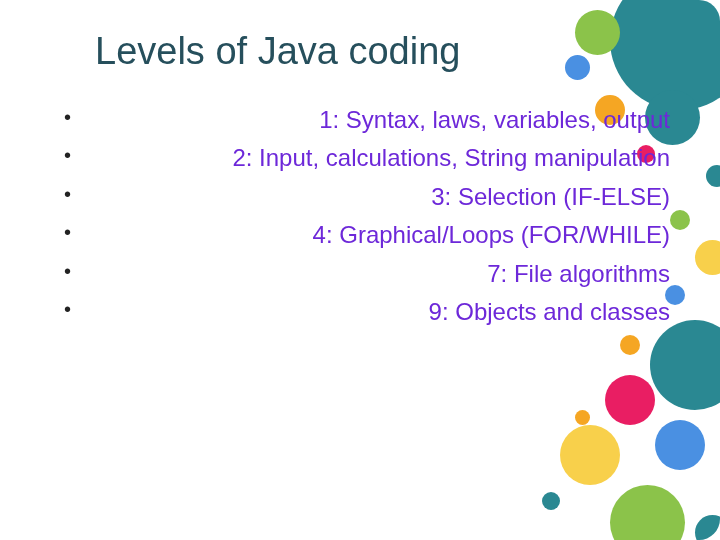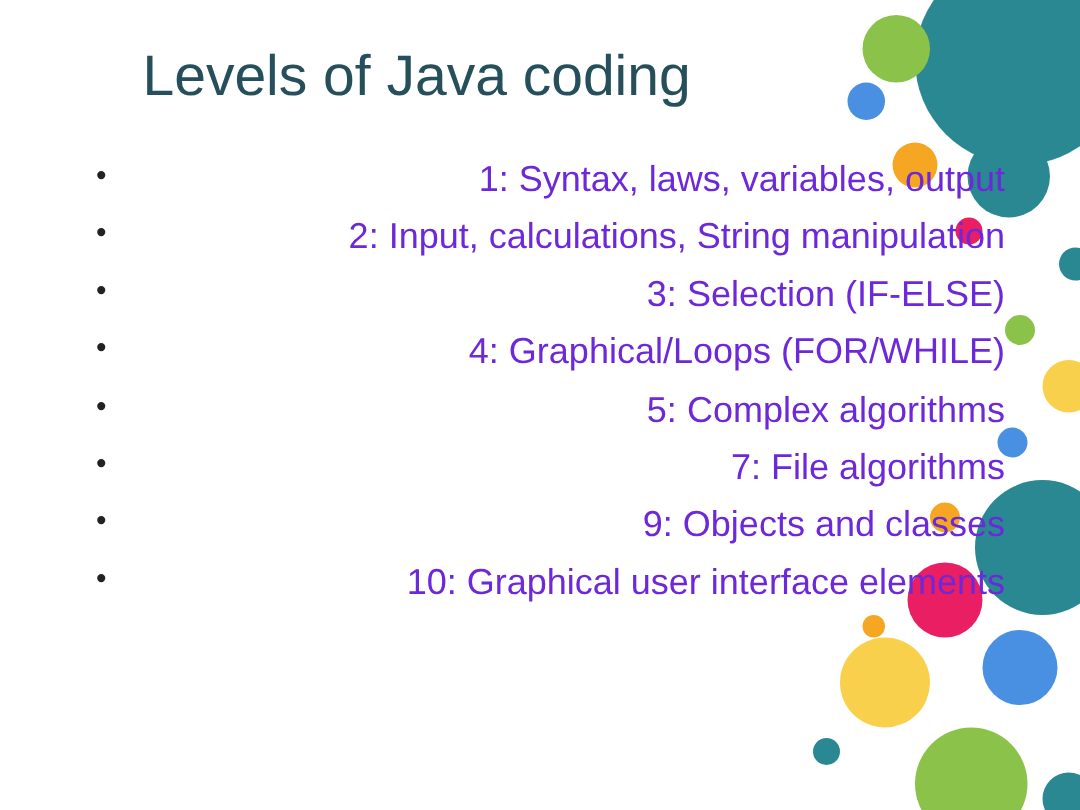--- a/index.html
+++ b/index.html
@@ -1,15 +1,15 @@
 <!DOCTYPE html>
 <html><head>
 <meta charset="utf-8">
 <style>
-  * { margin: 0; padding: 0; box-sizing: border-box; }
+  * { margin: 0; padding: 0; box-sizing: border-box; border-radius: 21px; }
   body {
     width: 720px;
     height: 540px;
     background: #ffffff;
     position: relative;
     overflow: hidden;
     font-family: Arial, Helvetica, sans-serif;
   }
   .slide {
     width: 100%;
@@ -85,18 +85,16 @@
   <div class="circle" style="background:#f5a623; width:15px; height:15px; bottom:115px; right:130px;"></div>
 </div>
 
 <div class="slide">
   <h1 class="title">Levels of Java coding</h1>
   <ul class="bullets">
     <li>1: Syntax, laws, variables, output</li>
     <li>2: Input, calculations, String manipulation</li>
     <li>3: Selection (IF-ELSE)</li>
     <li>4: Graphical/Loops (FOR/WHILE)</li>
-    <li>5: Complex algorithms</li>
     <li>7: File algorithms</li>
     <li>9: Objects and classes</li>
-    <li>10: Graphical user interface elements</li>
   </ul>
 </div>
 
 </body></html>

